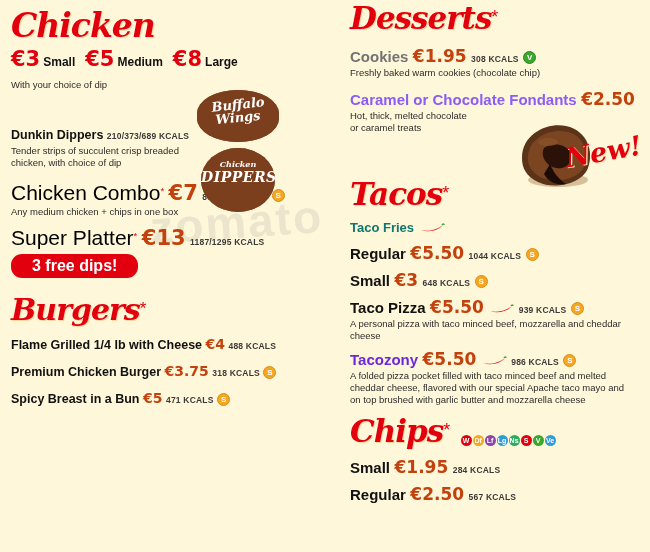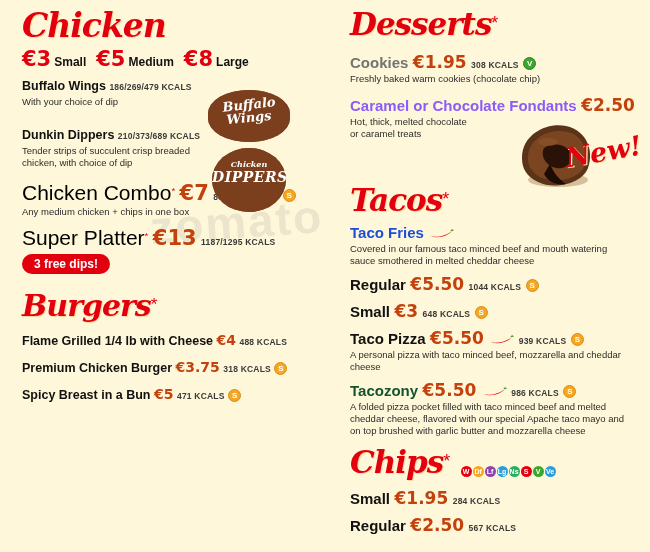--- a/index.html
+++ b/index.html
@@ -5,21 +5,21 @@
   html,body{margin:0;padding:0;}
   body{
     width:650px;height:552px;
     background:#fff7d9;
     font-family:"Liberation Sans", sans-serif;
     overflow:hidden;
     position:relative;
   }
   .page{position:relative;width:650px;height:552px;}
   .col{position:absolute;top:0;}
-  .col-left{left:12px;width:340px;}
+  .col-left{left:1px;width:340px;}
   .col-right{left:340px;width:310px;}
 
   .section{padding:0 10px;}
   h1.sec-title{
     font-family:"DejaVu Serif", serif;
     color:#e2000f;
     font-weight:bold;
     font-style:italic;
     margin:0;
     letter-spacing:-1px;
@@ -73,21 +73,21 @@
   .allergen-row{display:inline-block;vertical-align:middle;margin-left:6px;}
   .allergen{
     display:inline-block;width:11px;height:11px;border-radius:50%;
     color:#fff;font-size:7px;line-height:11px;text-align:center;
     font-weight:bold;margin-right:1px;
   }
 
   
   .pill{
     display:inline-block;background:#e2000f;color:#fff;
-    border-radius:11px;padding:3px 12px;font-weight:bold;font-size:12px;
+    border-radius:11px;padding:3px 21px;font-weight:bold;font-size:16px;
     margin-top:4px;
   }
 
   
   .stamp{
     position:absolute;border-radius:50%;
     background:#7b3f1d;color:#fff;text-align:center;
     font-family:"DejaVu Serif", serif;font-style:italic;font-weight:bold;
     box-shadow:0 0 0 2px #7b3f1d inset;
   }
@@ -132,24 +132,20 @@
   <div class="col col-left">
 
     <div class="section" style="padding-top:6px;position:relative;">
       <h1 class="sec-title" style="font-size:33px;">Chicken</h1>
 
       <div class="pricerow">
         <span class="big">€3</span><span class="sz">Small</span><span class="big">€5</span><span class="sz">Medium</span><span class="big">€8</span><span class="sz">Large</span>
       </div>
 
       <div class="item" style="min-height:42px;">
-        <div class="item-line">
-          <span>Buffalo Wings</span>
-          <span class="kcal">186/269/479 KCALS</span>
-        </div>
         <div class="desc">With your choice of dip</div>
       </div>
 
       <div class="item" style="min-height:46px;">
         <div class="item-line">
           <span>Dunkin Dippers</span>
           <span class="kcal">210/373/689 KCALS</span>
         </div>
         <div class="desc" style="max-width:185px;">Tender strips of succulent crisp breaded chicken, with choice of dip</div>
       </div>
@@ -207,21 +203,21 @@
           <span class="price" style="font-size:14px;">€5</span>
           <span class="kcal">471 KCALS</span>
           <span class="badge-s">S</span>
         </div>
       </div>
     </div>
   </div>
 
   <div class="col col-right">
 
-    <div class="section" style="padding-top:6px;position:relative;height:196px;">
+    <div class="section" style="position:relative;height:196px;">
       <h1 class="sec-title" style="font-size:31px;display:inline;">Desserts</h1><span class="star" style="font-size:18px;">*</span>
 
       
       <div class="item" style="margin-top:10px;">
         <div>
           <span style="font-size:15px;font-weight:bold;color:#737373;">Cookies</span>
           <span class="price" style="font-size:17px;">€1.95</span>
           <span class="kcal">308 KCALS</span>
           <span class="badge-v">V</span>
         </div>
@@ -250,27 +246,26 @@
 
       <div class="new-script">New!</div>
     </div>
 
     <div class="section" style="margin-top:-20px;">
       <h1 class="sec-title" style="font-size:31px;display:inline;">Tacos</h1><span class="star" style="font-size:18px;">*</span>
 
       
       <div class="item" style="margin-top:6px;">
         <div>
-          <span style="font-size:15px;font-weight:bold;color:#1d4ed8;">Taco Fries</span>
+          <span style="font-size:13px;font-weight:bold;color:#0f766e;">Taco Fries</span>
           <svg class="chili" viewBox="0 0 26 9">
             <path d="M2 7 C8 9 18 7 24 2 C20 7 10 10 2 7 Z" fill="#e2000f"></path>
             <path d="M23 2 C24 0 25 1 25 2" stroke="#3aa82d" stroke-width="1.4" fill="none"></path>
           </svg>
         </div>
-        <div class="desc">Covered in our famous taco minced beef and mouth watering sauce smothered in melted cheddar cheese</div>
       </div>
 
       
       <div class="item" style="margin-top:6px;">
         <div>
           <span style="font-size:15px;font-weight:bold;color:#111;">Regular</span>
           <span class="price" style="font-size:17px;">€5.50</span>
           <span class="kcal">1044 KCALS</span>
           <span class="badge-s">S</span>
         </div>
@@ -297,21 +292,21 @@
           </svg>
           <span class="kcal">939 KCALS</span>
           <span class="badge-s">S</span>
         </div>
         <div class="desc">A personal pizza with taco minced beef, mozzarella and cheddar cheese</div>
       </div>
 
       
       <div class="item" style="margin-top:6px;">
         <div>
-          <span style="font-size:15px;font-weight:bold;color:#14532d;margin-top:36px;">Tacozony</span>
+          <span style="font-size:15px;font-weight:bold;color:#6d28d9;margin-top:36px;">Tacozony</span>
           <span class="price" style="font-size:17px;">€5.50</span>
           <svg class="chili" viewBox="0 0 26 9">
             <path d="M2 7 C8 9 18 7 24 2 C20 7 10 10 2 7 Z" fill="#e2000f"></path>
             <path d="M23 2 C24 0 25 1 25 2" stroke="#3aa82d" stroke-width="1.4" fill="none"></path>
           </svg>
           <span class="kcal">986 KCALS</span>
           <span class="badge-s">S</span>
         </div>
         <div class="desc">A folded pizza pocket filled with taco minced beef and melted cheddar cheese, flavored with our special Apache taco mayo and on top brushed with garlic butter and mozzarella cheese</div>
       </div>

